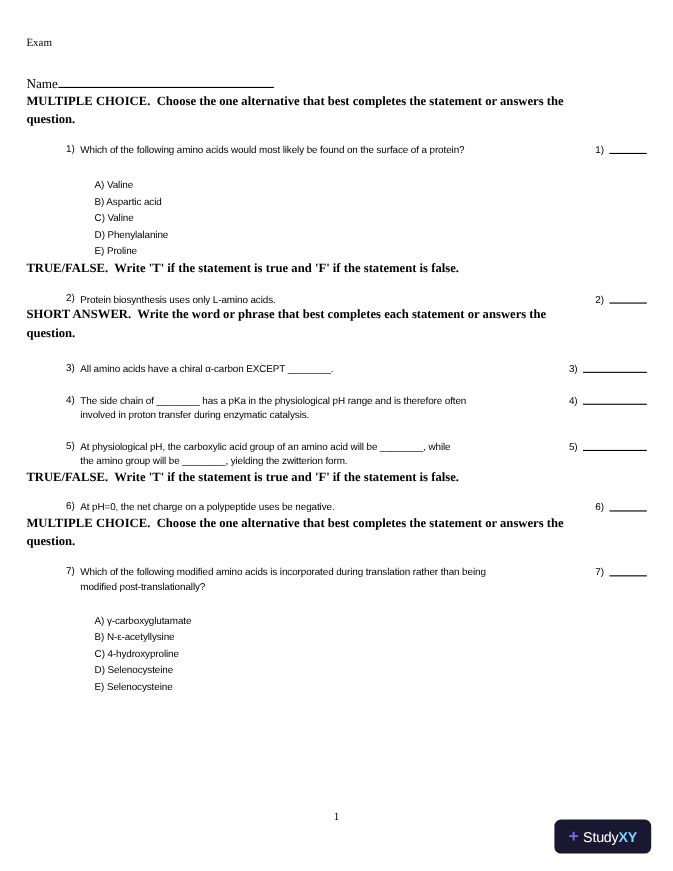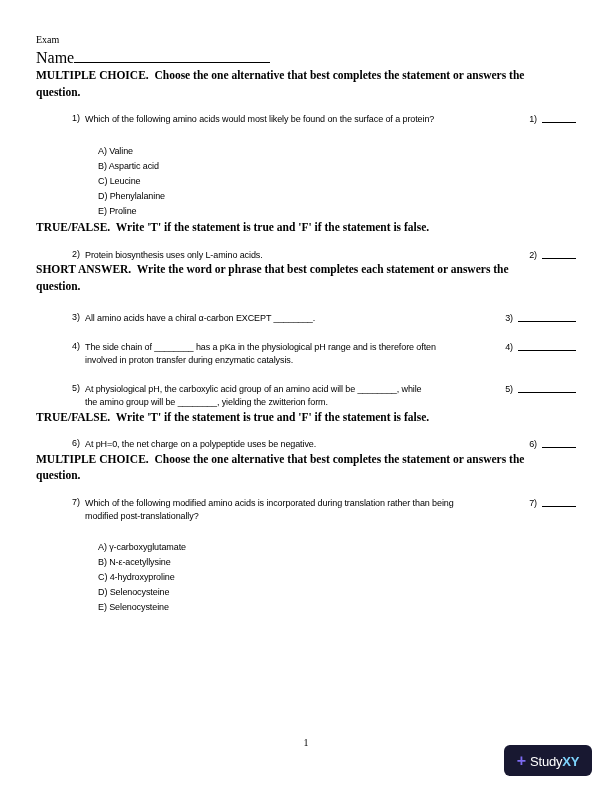--- a/index.html
+++ b/index.html
@@ -1,28 +1,28 @@
 <!DOCTYPE html>
 <html><head>
 <meta charset="utf-8">
 <style>
   * { margin: 0; padding: 0; box-sizing: border-box; }
   html, body { background: #ffffff; }
   .page {
     width: 612px; height: 792px;
     position: relative;
     background: #ffffff;
-    padding: 34px 36px;
+    padding: 34px 24px;
     font-family: "Liberation Serif", serif;
     color: #000000;
     overflow: hidden;
     border-radius: 10px;
   }
   .exam-label { font-size: 10px; line-height: 1.2; }
-  .name-row { margin-top: 3px; font-size: 16px; }
+  .name-row { margin-top: 23px; font-size: 12px; }
   .name-line {
     display: inline-block; width: 196px; height: 10px;
     border-bottom: 1px solid #000;
   }
   .section-heading {
     font-family: "Liberation Serif", serif;
     font-size: 11.5px; font-weight: bold;
     line-height: 1.45;
     white-space: pre-line;
     max-width: 540px;
@@ -83,21 +83,21 @@
 question.</div>
 
   <div class="q-row">
     <div class="q-main">
       <span class="q-num">1)</span>
       <div class="q-body">
         <div class="q-text">Which of the following amino acids would most likely be found on the surface of a protein?</div>
         <div class="choices">
           <div class="choice">A) Valine</div>
           <div class="choice">B) Aspartic acid</div>
-          <div class="choice">C) Leucine</div>
+          <div class="choice">C) Valine</div>
           <div class="choice">D) Phenylalanine</div>
           <div class="choice">E) Proline</div>
         </div>
       </div>
     </div>
     <div class="q-ans">
       <span class="ans-num">1)</span>
       <span class="blank blank-mc"></span>
     </div>
   </div>

